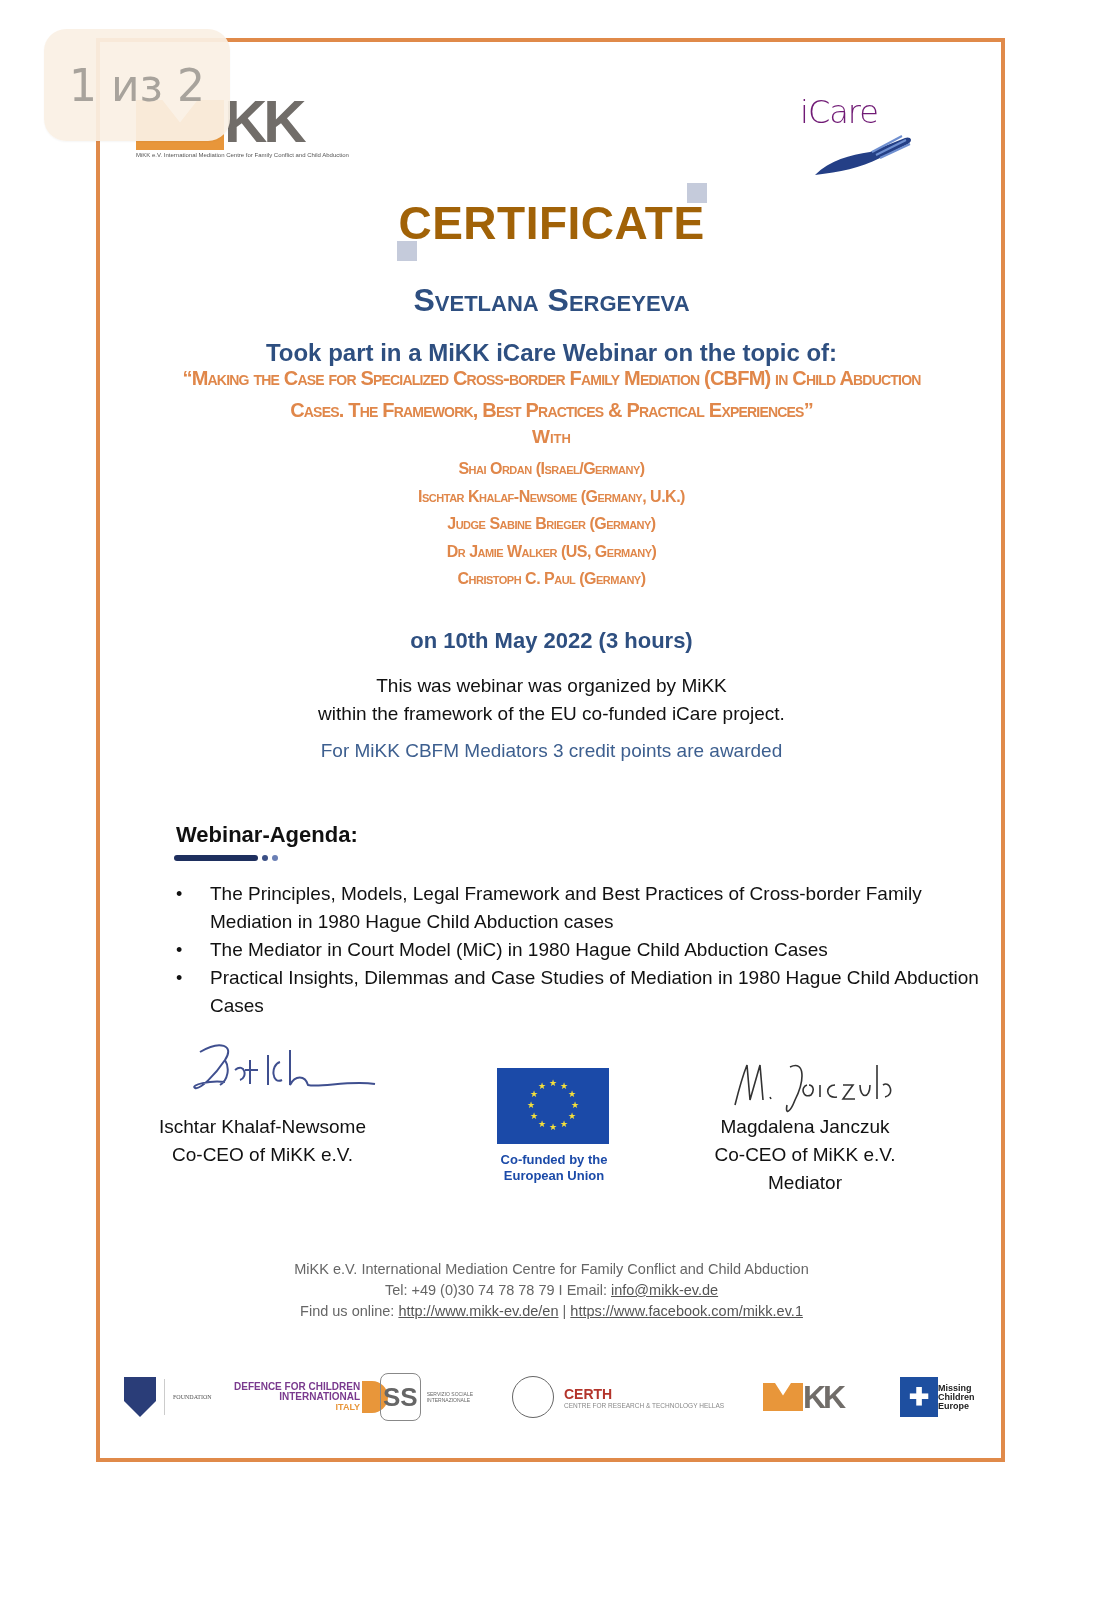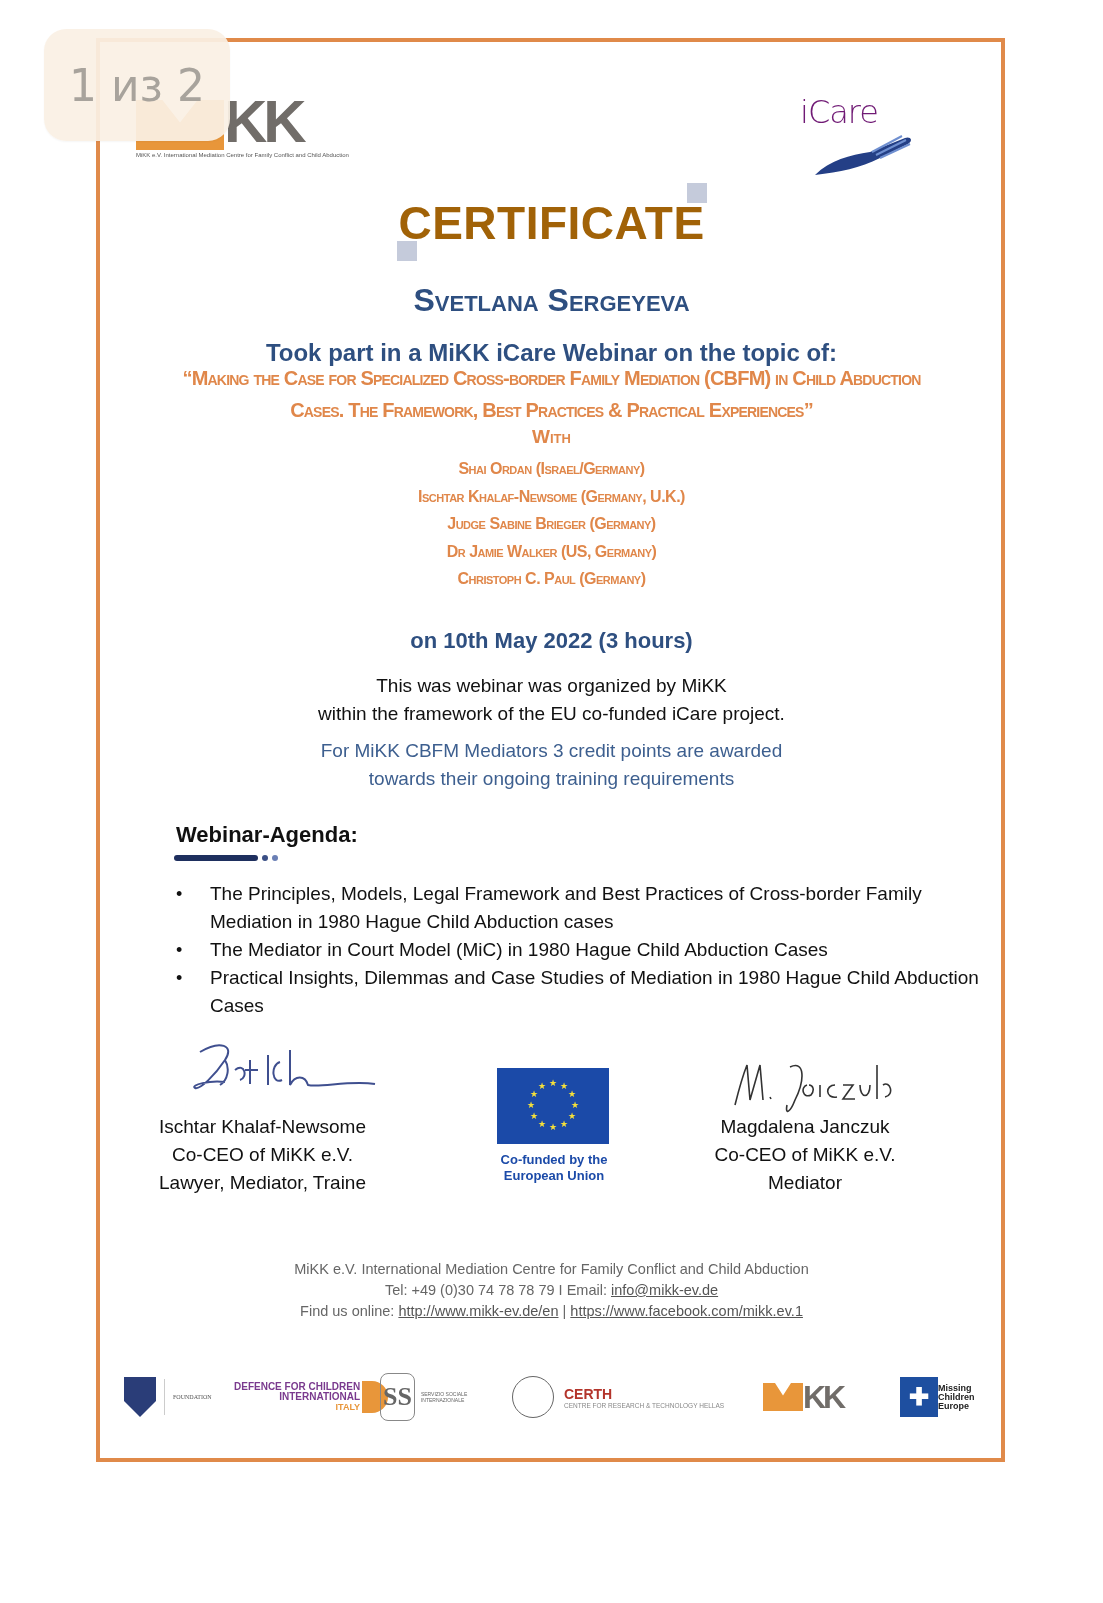--- a/index.html
+++ b/index.html
@@ -94,21 +94,20 @@
   <div>Christoph C. Paul (Germany)</div>
 </div>
 
 <div class="abs center date">on 10th May 2022 (3 hours)</div>
 <div class="abs center org">
   <div>This was webinar was organized by MiKK</div>
   <div>within the framework of the EU co-funded iCare project.</div>
 </div>
 <div class="abs center credit">
   <div>For MiKK CBFM Mediators 3 credit points are awarded</div>
-  <div>towards their ongoing training requirements</div>
 </div>
 
 <div class="abs agenda-title">Webinar-Agenda:</div>
 <div class="abs agenda-bar"></div>
 <div class="abs agenda-dot" style="left:262px;"></div>
 <div class="abs agenda-dot" style="left:272px;background:#6a7fb5;"></div>
 
 <div class="abs agenda-list">
   <div class="agenda-item">
       <span class="bullet">•</span>
@@ -127,21 +126,20 @@
 <svg class="abs sig-left-img" viewBox="0 0 190 60">
   <path d="M10 12 C 30 0, 45 5, 35 20 C 25 35, 10 50, 5 48 C 0 45, 20 40, 35 42 M 35 20 C 40 28, 38 40, 30 45 M 45 30 C 55 22, 58 38, 50 40 M 60 20 L 60 44 M 55 30 L 68 30 M 78 15 L 78 45 M 90 22 C 80 25, 82 45, 92 40 M 100 10 L 100 45 C 105 35, 115 35, 118 45 C 130 48, 160 40, 185 44" stroke="#3f4f8f" stroke-width="2" fill="none"></path>
 </svg>
 <svg class="abs sig-right-img" viewBox="0 0 175 60">
   <path d="M10 50 C 15 30, 20 15, 22 10 L 25 45 L 35 10 L 38 45 M 45 42 L 46 44 M 65 12 C 80 5, 80 25, 70 45 C 65 58, 60 60, 62 50 M 82 30 C 75 32, 78 44, 86 40 C 90 35, 88 30, 84 30 M 95 30 L 95 42 M 110 30 C 100 30, 100 44, 112 42 M 118 30 L 128 30 L 118 44 L 130 44 M 135 30 C 135 44, 145 44, 145 30 M 152 10 L 152 44 M 158 30 C 165 25, 170 40, 160 42" stroke="#333" stroke-width="1.6" fill="none"></path>
 </svg>
 
 <div class="abs sig-block sig-left">
   <div>Ischtar Khalaf-Newsome</div>
   <div>Co-CEO of MiKK e.V.</div>
-  <div>Lawyer, Mediator, Traine</div>
 </div>
 <div class="abs sig-block sig-right">
   <div>Magdalena Janczuk</div>
   <div>Co-CEO of MiKK e.V.</div>
   <div>Mediator</div>
 </div>
 
 <div class="abs eu-flag">
   <svg width="112" height="76" viewBox="0 0 112 76">
     <g fill="#f5e03a" font-size="9" text-anchor="middle" font-family="DejaVu Sans, sans-serif">
@@ -178,21 +176,21 @@
 </div>
 <div class="partner" style="left:234px;">
   <div style="text-align:right;font-family:'Liberation Sans',sans-serif;font-weight:bold;line-height:10px;">
     <div style="font-size:10px;color:#7a3a8e;">DEFENCE FOR CHILDREN</div>
     <div style="font-size:10px;color:#7a3a8e;">INTERNATIONAL</div>
     <div style="font-size:9px;color:#e8963a;">ITALY</div>
   </div>
   <div style="width:26px;height:32px;background:#e8963a;border-radius:0 16px 16px 0;margin-left:2px;"></div>
 </div>
 <div class="partner" style="left:380px;">
-  <div style="font-size:26px;color:#666;font-weight:bold;font-family:Liberation Serif, serif;border:1px solid #888;border-radius:8px;padding:9px 2px;line-height:28px;">SS</div>
+  <div style="font-size:26px;color:#666;font-weight:bold;font-family:Liberation Sans, sans-serif;border:1px solid #888;border-radius:8px;padding:9px 2px;line-height:28px;">SS</div>
   <div style="font-size:5px;color:#666;margin-left:6px;width:80px;">SERVIZIO SOCIALE INTERNAZIONALE</div>
 </div>
 <div class="partner" style="left:512px;">
   <div style="width:40px;height:40px;border:1px solid #666;border-radius:50%;"></div>
   <div style="margin-left:10px;">
     <div style="font-size:14px;font-weight:bold;color:#b3342b;">CERTH</div>
     <div style="font-size:6.5px;color:#888;">CENTRE FOR RESEARCH &amp; TECHNOLOGY HELLAS</div>
   </div>
 </div>
 <div class="partner" style="left:763px;">

